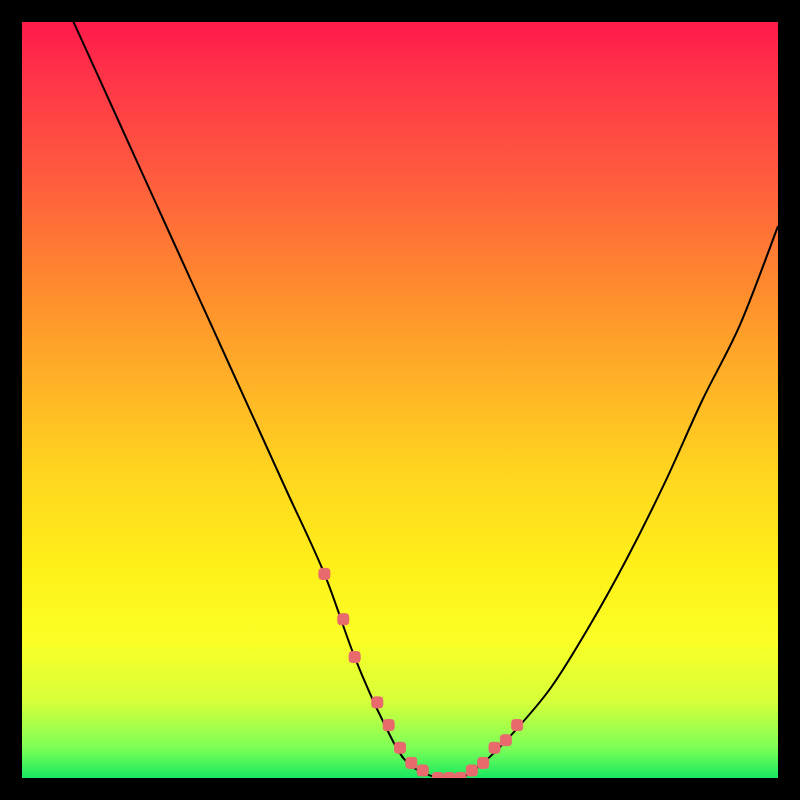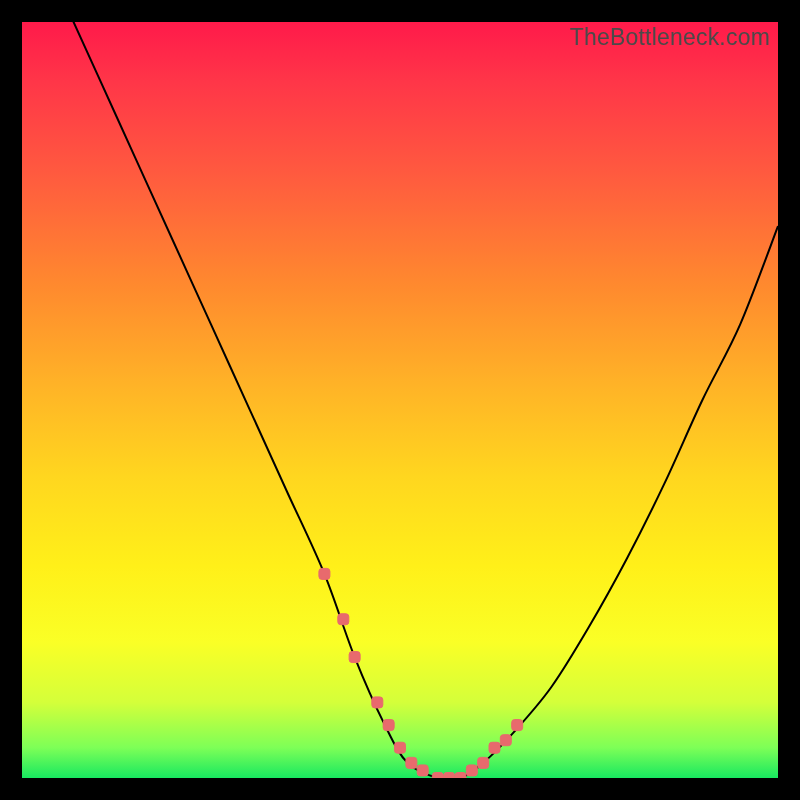--- a/index.html
+++ b/index.html
@@ -57,21 +57,20 @@
   }
   .dot {
     fill: #e86a6d;
     stroke: #e86a6d;
   }
 </style>
 </head>
 <body>
 
 <div class="frame">
-  <div class="watermark">TheBottleneck.com</div>
   <svg class="curve" viewBox="0 0 756 756">
     <path id="mainPath" class="main-curve" d="M 0 -113.39999999999998 C 6.300000000000001 -99.53999999999998, 25.200000000000003 -57.959999999999994, 37.800000000000004 -30.24000000000001 C 50.400000000000006 -2.520000000000021, 63.00000000000001 25.19999999999995, 75.60000000000001 52.91999999999996 C 88.2 80.63999999999997, 100.79999999999998 108.36000000000003, 113.39999999999999 136.08000000000004 C 126 163.80000000000004, 138.60000000000002 191.52, 151.20000000000002 219.24 C 163.8 246.96, 176.4 274.68000000000006, 189 302.40000000000003 C 201.6 330.12, 214.2 357.84000000000003, 226.79999999999998 385.56 C 239.39999999999998 413.28, 251.99999999999994 441, 264.59999999999997 468.71999999999997 C 277.2 496.43999999999994, 291.06000000000006 524.16, 302.40000000000003 551.88 C 313.74 579.6, 322.56 609.8399999999999, 332.64 635.04 C 342.71999999999997 660.24, 354.06 685.44, 362.88 703.08 C 371.7 720.72, 376.74 732.06, 385.56 740.88 C 394.38 749.7, 406.98 753.48, 415.8 756 C 424.62 758.52, 430.91999999999996 758.52, 438.47999999999996 756 C 446.03999999999996 753.48, 452.34 748.44, 461.15999999999997 740.88 C 469.97999999999996 733.3199999999999, 480.06000000000006 723.24, 491.40000000000003 710.64 C 502.74 698.04, 516.5999999999999 682.92, 529.1999999999999 665.28 C 541.8 647.64, 554.4 626.2199999999999, 567 604.8 C 579.6 583.38, 592.2 560.7, 604.8000000000001 536.76 C 617.4000000000001 512.8199999999999, 630 487.61999999999995, 642.6 461.15999999999997 C 655.2 434.7, 667.8 404.46, 680.4 378 C 693 351.54, 705.5999999999999 331.38000000000005, 718.1999999999999 302.40000000000003 C 730.8 273.42, 749.7 220.5, 756 204.12"></path>
     <g id="dotsGroup">
         <rect x="296.90000000000003" y="546.38" width="11" height="11" rx="3" class="dot"></rect>
         <rect x="315.8" y="591.74" width="11" height="11" rx="3" class="dot"></rect>
         <rect x="327.14" y="629.54" width="11" height="11" rx="3" class="dot"></rect>
         <rect x="349.82" y="674.9" width="11" height="11" rx="3" class="dot"></rect>
         <rect x="361.15999999999997" y="697.58" width="11" height="11" rx="3" class="dot"></rect>
         <rect x="372.5" y="720.26" width="11" height="11" rx="3" class="dot"></rect>
         <rect x="383.84000000000003" y="735.38" width="11" height="11" rx="3" class="dot"></rect>

